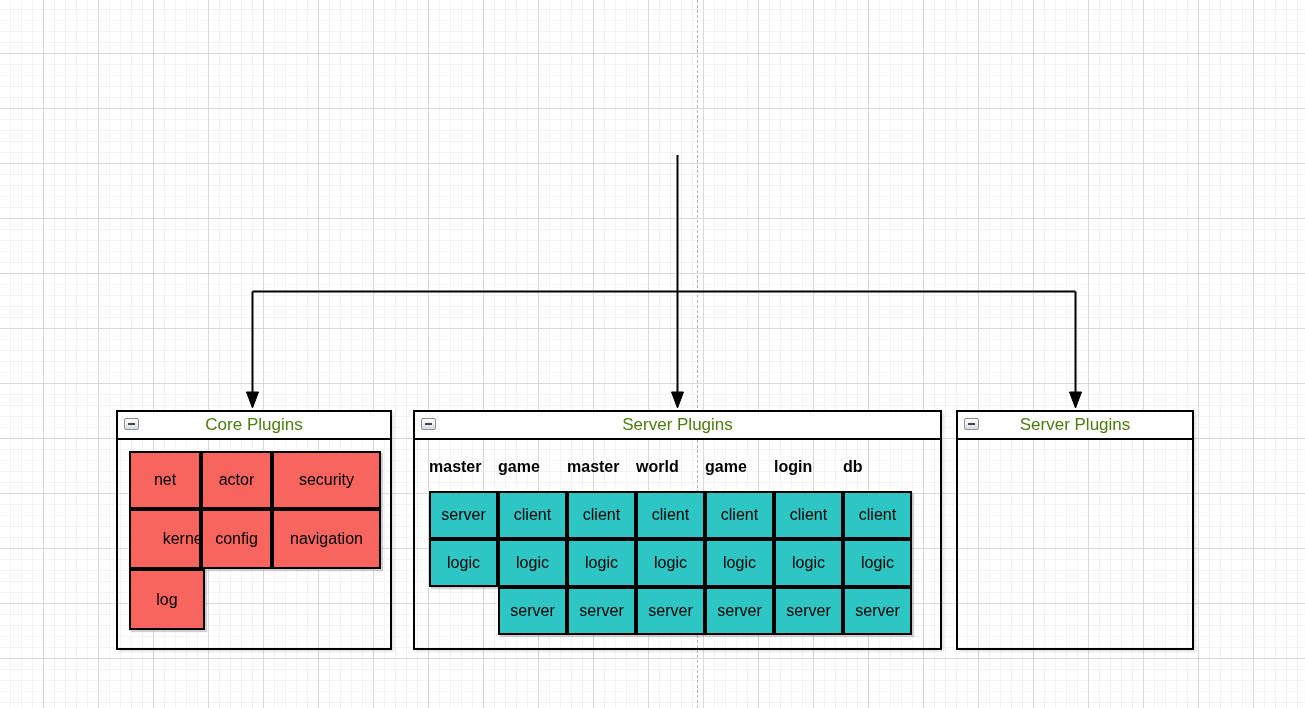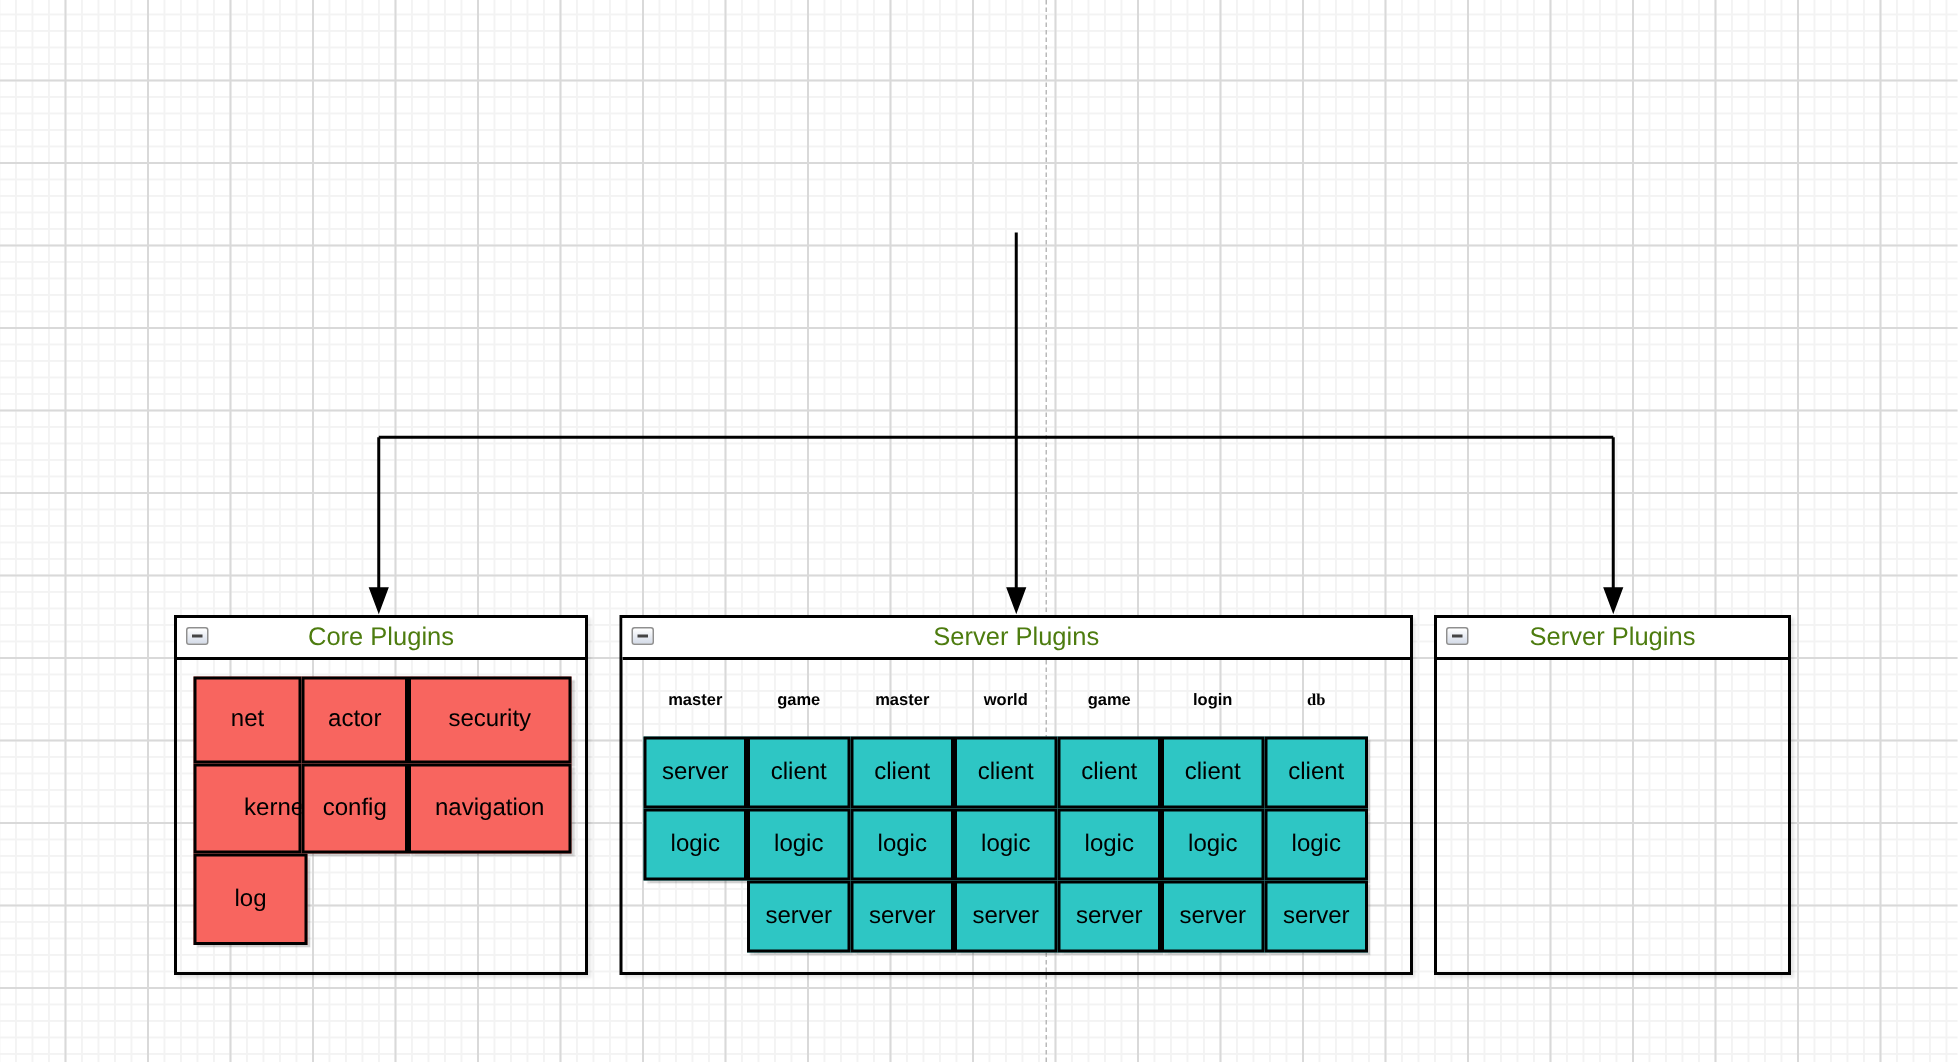--- a/index.html
+++ b/index.html
@@ -54,22 +54,22 @@
   .cell{
     position:absolute;border:2px solid #000;box-sizing:border-box;
     display:flex;align-items:center;justify-content:center;
     font-size:16px;color:#000;
     box-shadow:2px 2px 1px rgba(0,0,0,0.18);
   }
   .cell.red{background:#f8655f;}
   .cell.teal{background:#2ec6c4;}
 
   .colhead{
-    position:absolute;height:20px;line-height:20px;text-align:center;
-    font-weight:bold;font-size:11px;color:#000;
+    position:absolute;height:20px;line-height:20px;
+    font-weight:bold;font-size:16px;color:#000;
   }
 </style>
 </head>
 <body>
 
 <div id="canvas">
 
   <div class="page-divider"></div>
 
   <svg id="connectors" width="1305" height="708">
@@ -113,21 +113,21 @@
         </span>
       <span>Server Plugins</span>
     </div>
     <div>
       <div class="colhead" style="left:14px;top:45px;width:69px;">master</div>
       <div class="colhead" style="left:83px;top:45px;width:69px;">game</div>
       <div class="colhead" style="left:152px;top:45px;width:69px;">master</div>
       <div class="colhead" style="left:221px;top:45px;width:69px;">world</div>
       <div class="colhead" style="left:290px;top:45px;width:69px;">game</div>
       <div class="colhead" style="left:359px;top:45px;width:69px;">login</div>
-      <div class="colhead" style="left:428px;top:45px;width:69px;font-family:Liberation Serif, serif;">db</div>
+      <div class="colhead" style="left:428px;top:45px;width:69px;">db</div>
 
       <div class="cell teal" style="left:14px;top:79px;width:69px;height:48px;">server</div>
       <div class="cell teal" style="left:83px;top:79px;width:69px;height:48px;">client</div>
       <div class="cell teal" style="left:152px;top:79px;width:69px;height:48px;">client</div>
       <div class="cell teal" style="left:221px;top:79px;width:69px;height:48px;">client</div>
       <div class="cell teal" style="left:290px;top:79px;width:69px;height:48px;">client</div>
       <div class="cell teal" style="left:359px;top:79px;width:69px;height:48px;">client</div>
       <div class="cell teal" style="left:428px;top:79px;width:69px;height:48px;">client</div>
 
       <div class="cell teal" style="left:14px;top:127px;width:69px;height:48px;">logic</div>

